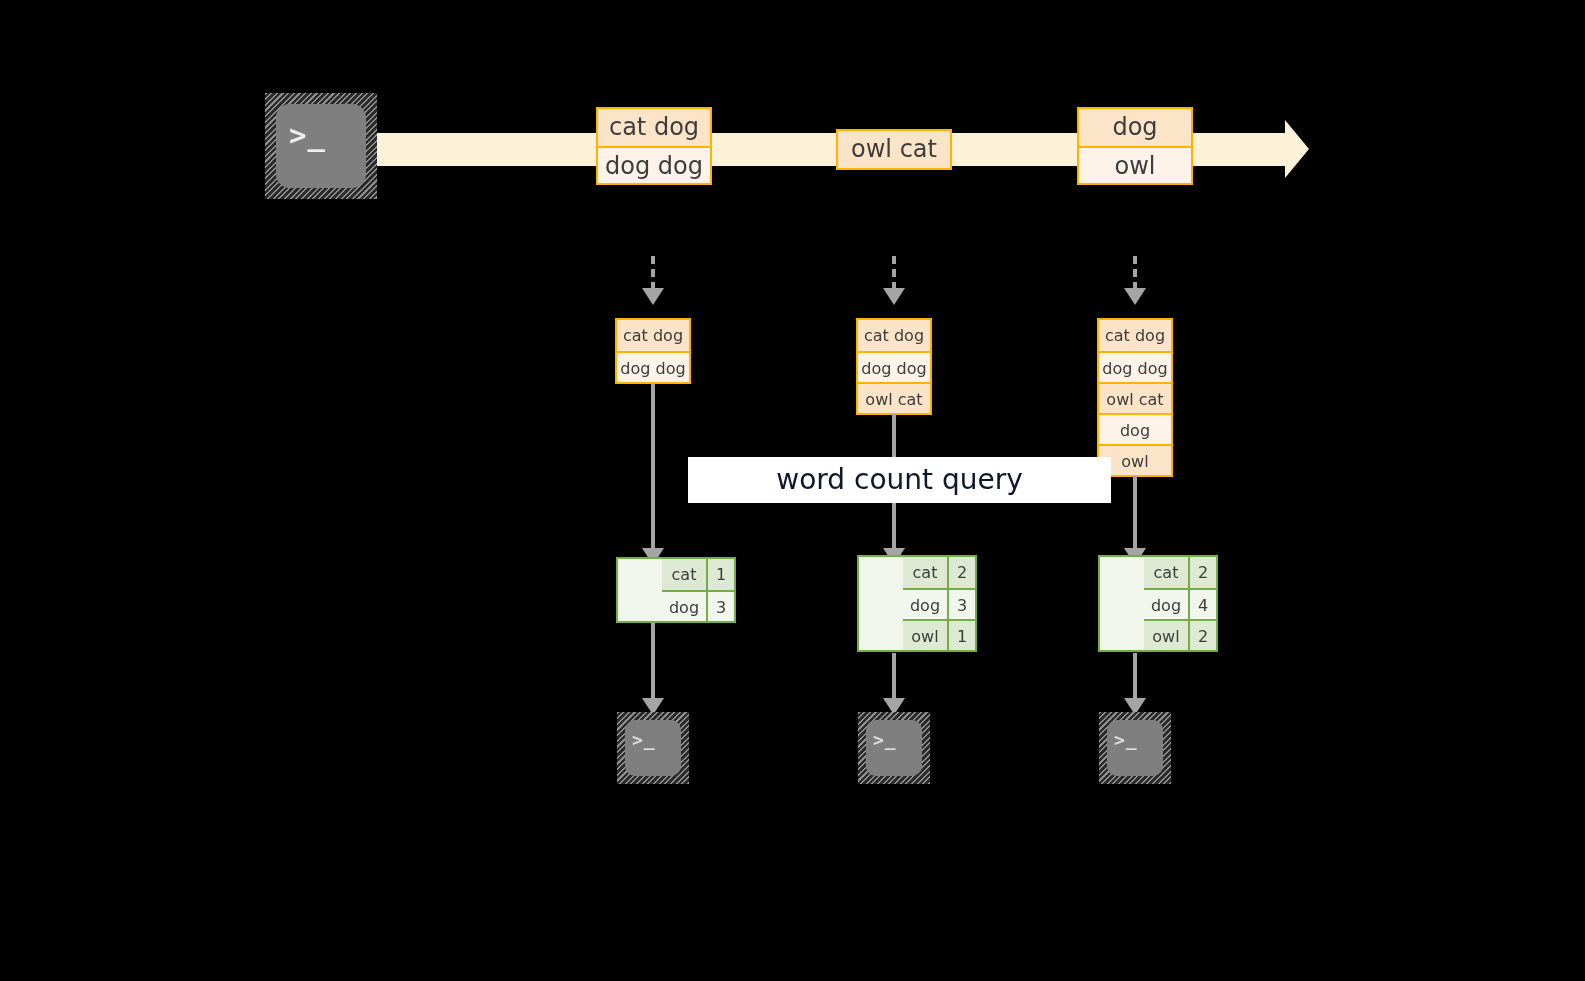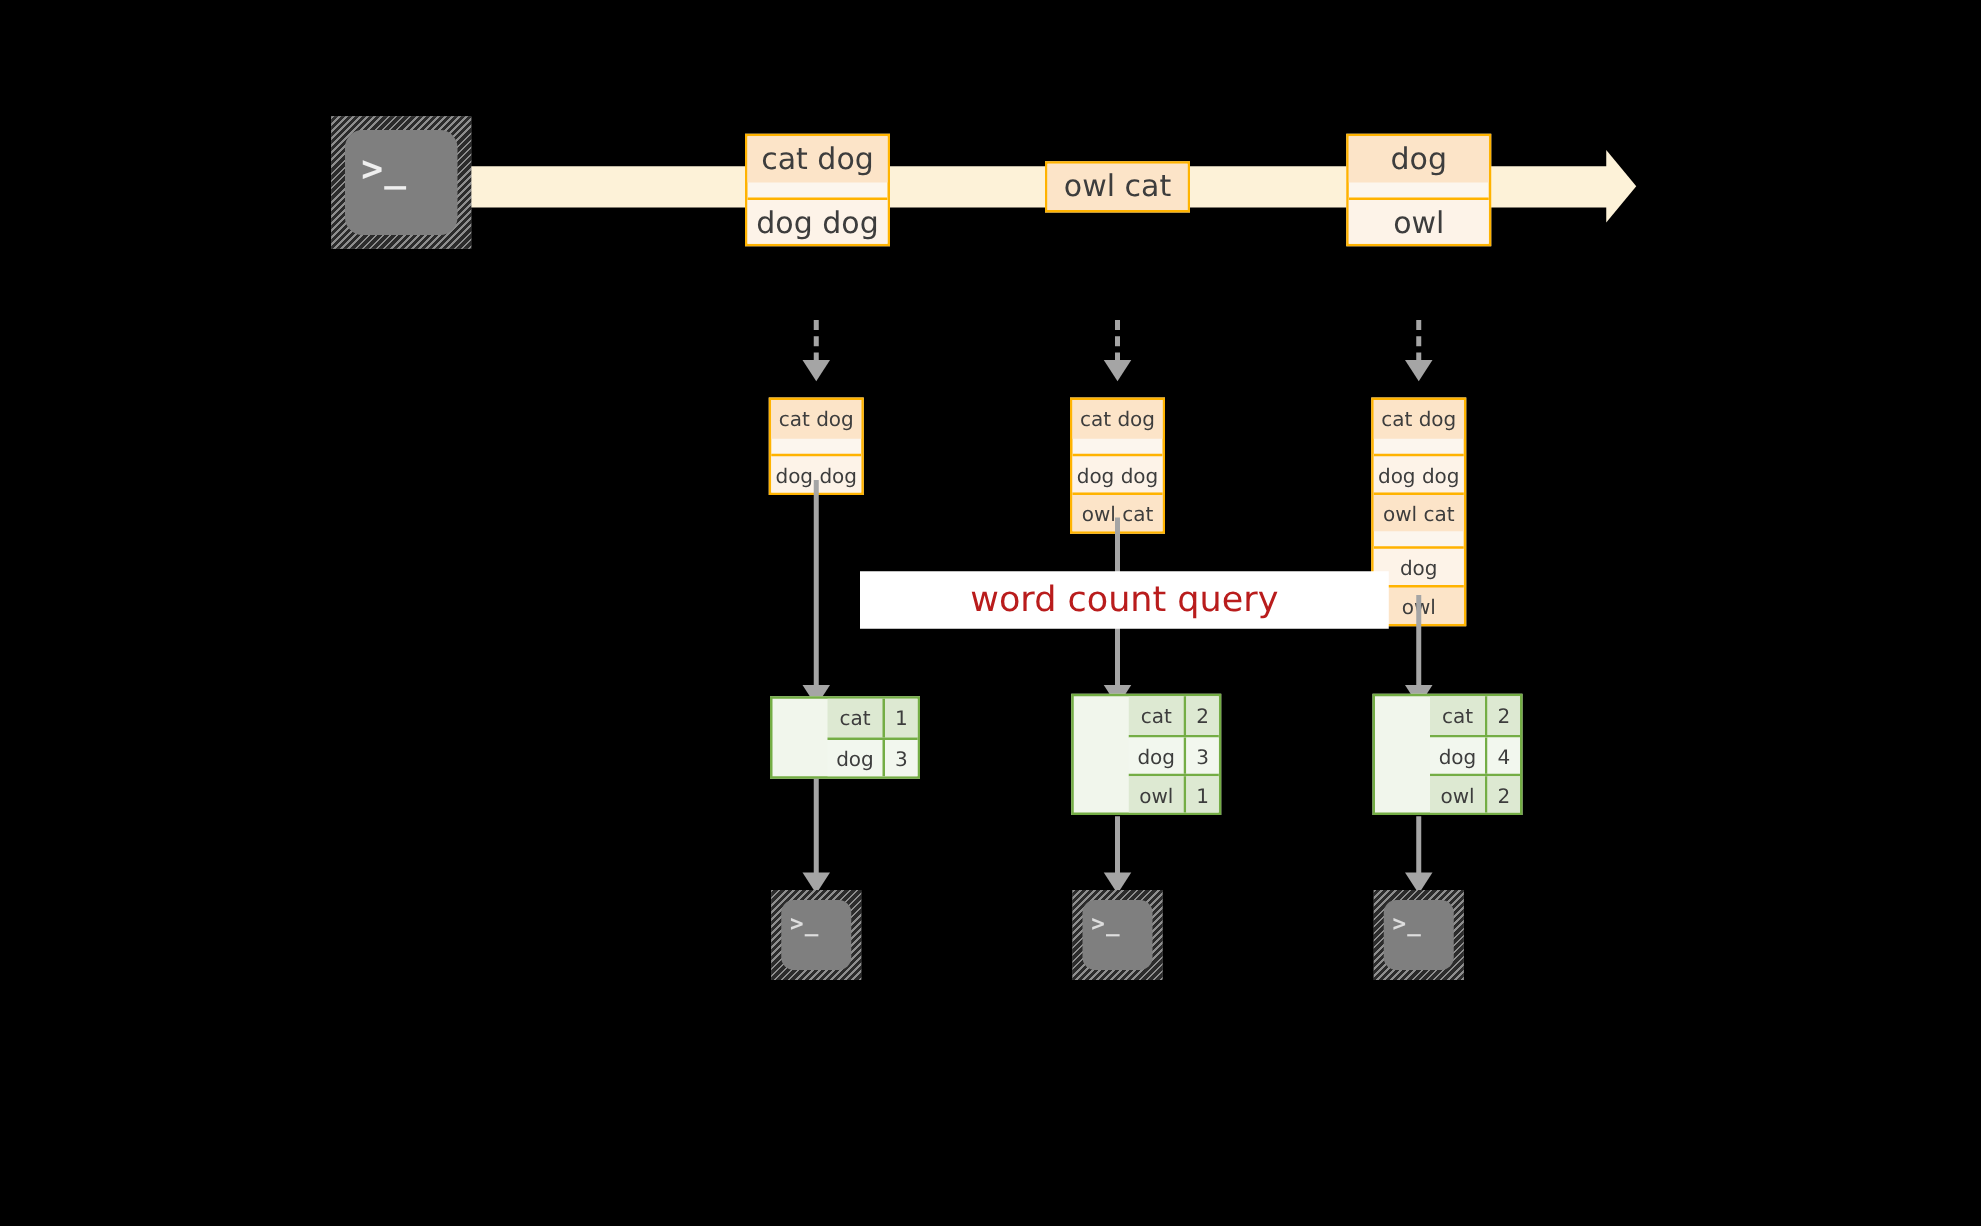--- a/index.html
+++ b/index.html
@@ -84,21 +84,21 @@
     background: #fcf6ee;
   }
   .obox .orow {
     box-sizing: border-box;
     text-align: center;
     color: #3d3d3d;
     white-space: nowrap;
     overflow: hidden;
   }
   .obox .orow.shade { background: #fce4c8; }
-  .obox .orow.plain { background: #fdf3e8; margin-top: 12px; }
+  .obox .orow.plain { background: #fdf3e8; }
   .obox .orow + .orow { border-top: 2px solid #ffb300; }
 
   
   .obox.big .orow { height: 37px; line-height: 37px; font-size: 24px; }
   
   .obox.small .orow { height: 31px; line-height: 31px; font-size: 16px; }
 
   
   .gbox {
     position: absolute;
@@ -166,21 +166,21 @@
     background: #ffffff;
   }
   .query-band .qlabel {
     position: absolute;
     left: 0; top: 0;
     width: 423px;
     height: 46px;
     line-height: 46px;
     text-align: center;
     font-size: 28px;
-    color: #b91c1c;
+    color: #0f172a;
     white-space: nowrap;
   }
 </style>
 </head>
 <body>
 
 <div id="stage">
 
   <div class="stream-band"></div>
   <div class="stream-head"></div>

